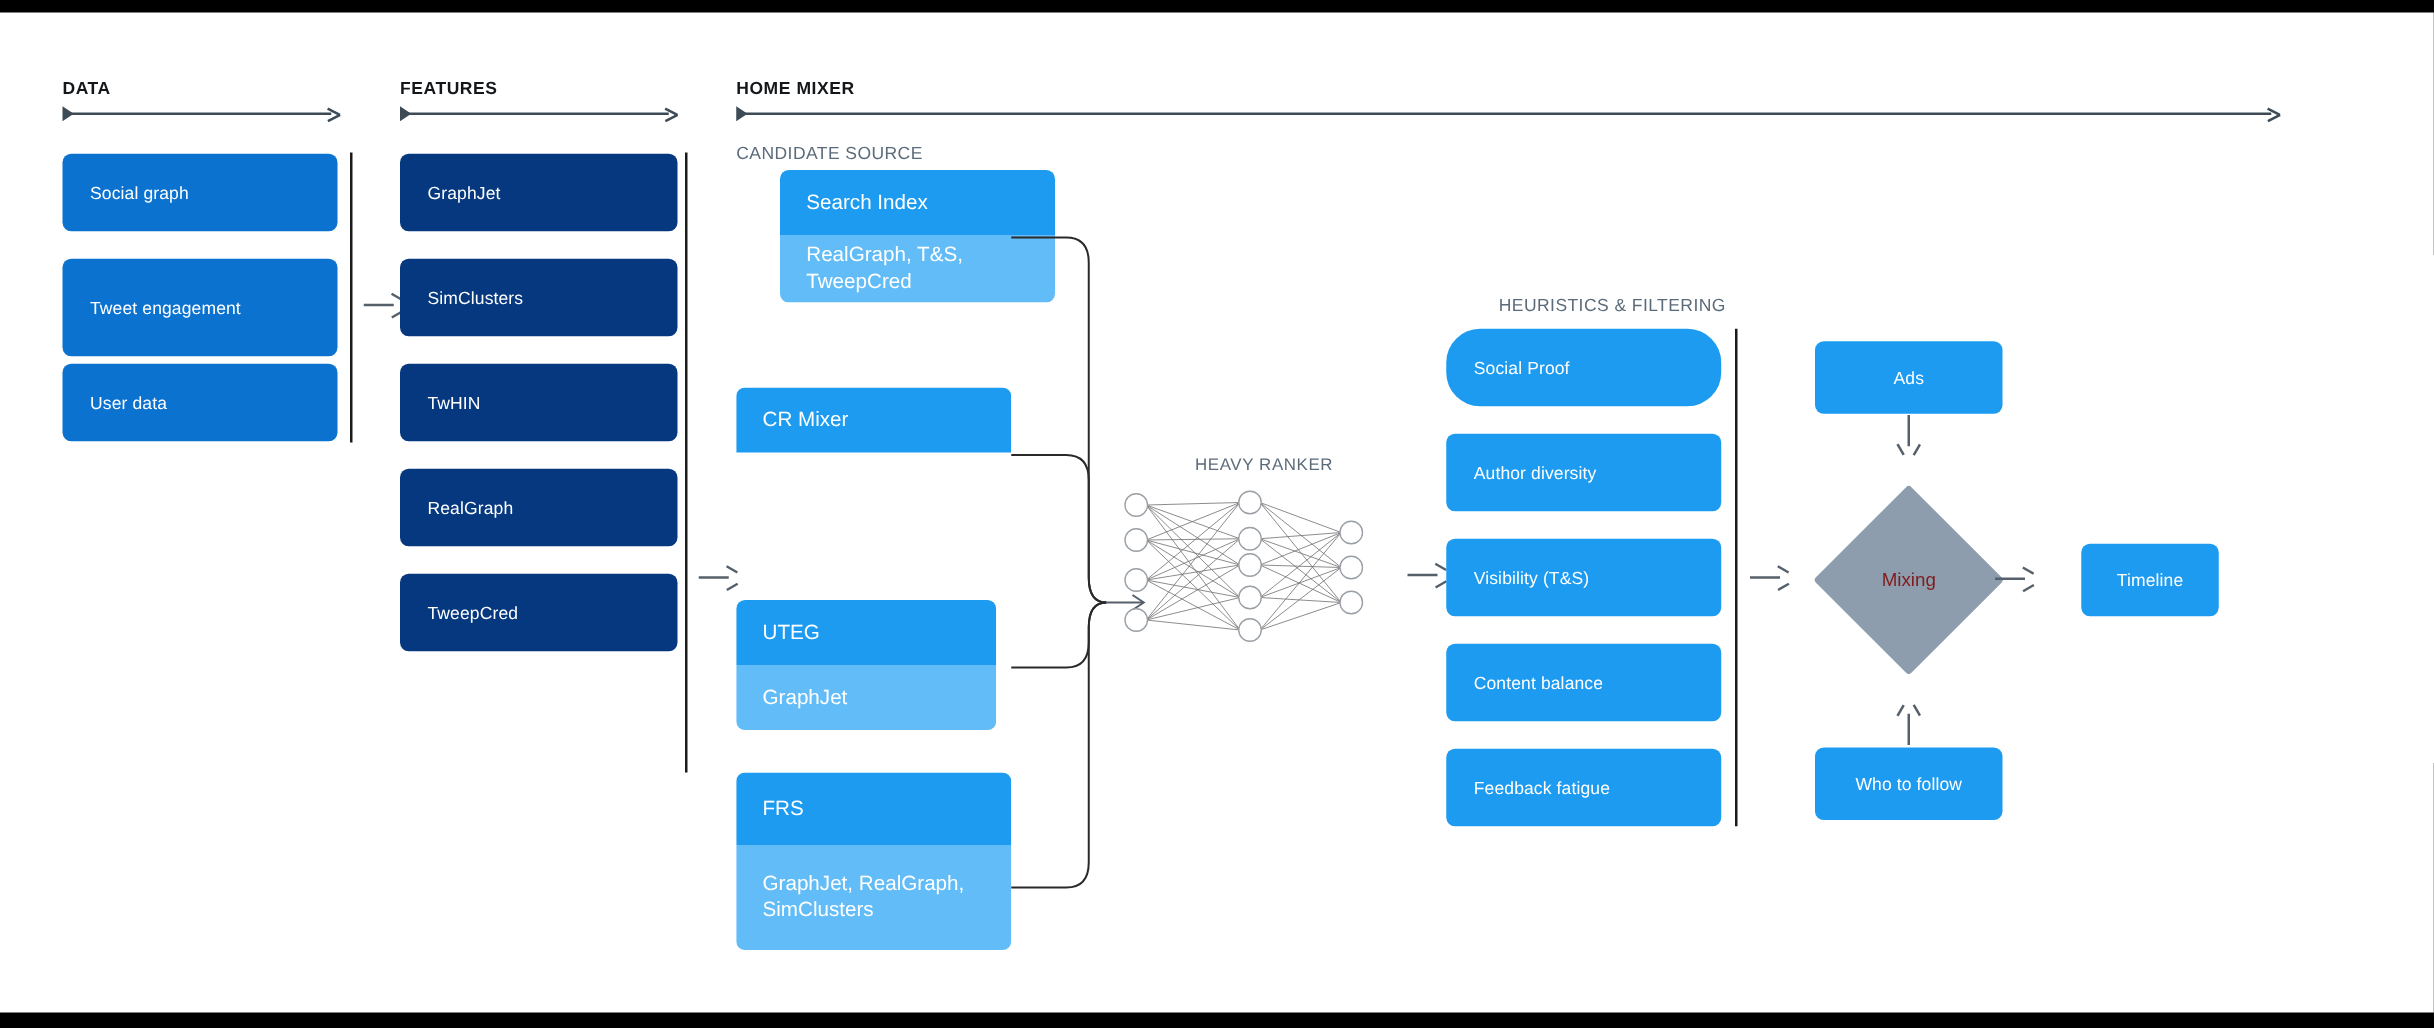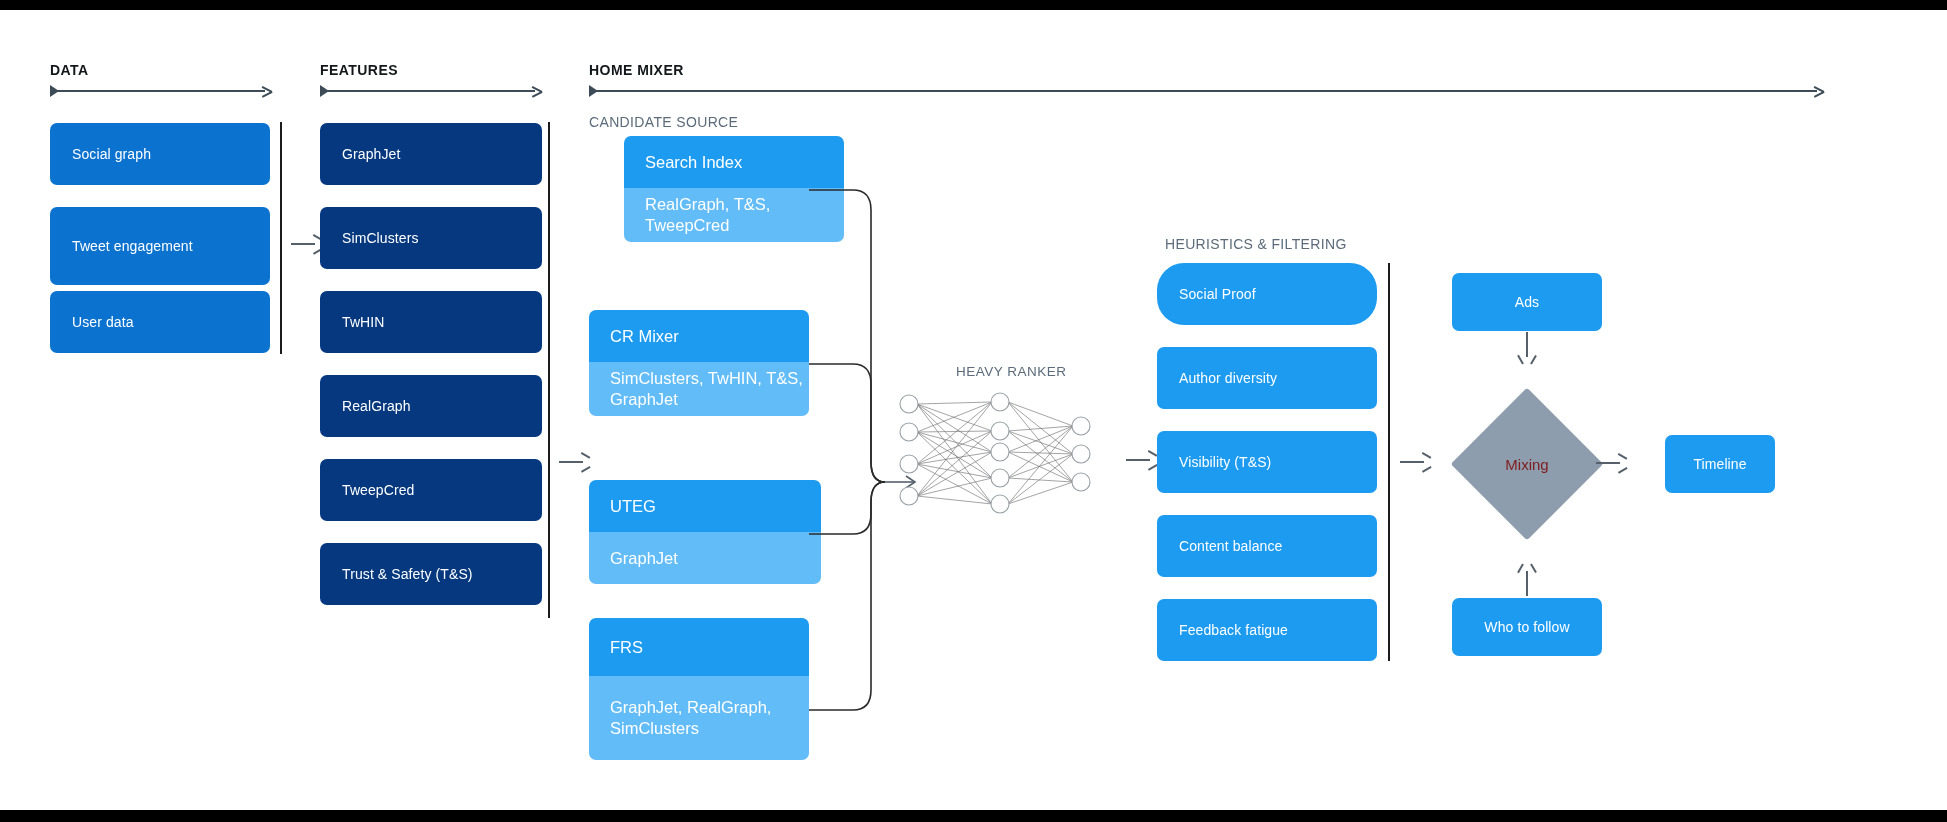--- a/index.html
+++ b/index.html
@@ -153,21 +153,21 @@
   </div>
 
   <div class="sec-title" style="left:589px; top:52px;">HOME MIXER</div>
   <div class="rule" style="left:589px; top:72px; width:1235px;">
     <div class="tri-l"></div>
     <div class="line"></div>
     <div class="arw-r"></div>
   </div>
 
   <div class="sub-title" style="left:589px; top:104px;">CANDIDATE SOURCE</div>
-  <div class="sub-title" style="left:1165px; top:226px;">HEURISTICS &amp; FILTERING</div>
+  <div class="sub-title" style="left:1199px; top:226px;">HEURISTICS &amp; FILTERING</div>
   <div class="nn-title" style="left:956px; top:354px;">HEAVY RANKER</div>
 
   <div class="box data" style="left:50px; top:113px;  width:220px; height:62px;">
     <span>Social graph</span>
   </div>
   <div class="box data" style="left:50px; top:197px; width:220px; height:78px;">
     <span>Tweet engagement</span>
   </div>
   <div class="box data" style="left:50px; top:281px; width:220px; height:62px;">
     <span>User data</span>
@@ -186,42 +186,38 @@
     <span>SimClusters</span>
   </div>
   <div class="box feat" style="left:320px; top:281px; width:222px; height:62px;">
     <span>TwHIN</span>
   </div>
   <div class="box feat" style="left:320px; top:365px; width:222px; height:62px;">
     <span>RealGraph</span>
   </div>
   <div class="box feat" style="left:320px; top:449px; width:222px; height:62px;">
     <span>TweepCred</span>
-  </div>
-  <div class="box feat" style="left:320px; top:533px; width:222px; height:62px;">
-    <span>Trust &amp; Safety (T&amp;S)</span>
   </div>
 
   <div class="vdiv" style="left:548px; top:112px; height:496px;"></div>
   <div class="arrow-r" style="left:559px; top:446px; width:31px;">
     <div class="shaft"></div>
       <div class="head"></div>
   </div>
 
   <div class="cs-card" style="left:589px; top:126px; width:220px; height:106px;margin-left:35px;">
     <div class="cs-head" style="height:52px;">Search Index</div>
     <div class="cs-body" style="height:54px;">RealGraph, T&amp;S, TweepCred</div>
   </div>
 
   <div class="cs-card" style="left:589px; top:300px; width:220px; height:106px;">
     <div class="cs-head" style="height:52px;">CR Mixer</div>
-    <div class="cs-body" style="height:54px;">SimClusters, TwHIN, T&amp;S, GraphJet</div>
-  </div>
-
-  <div class="cs-card" style="left:589px; top:470px; width:232px; height:104px;">
+  </div>
+
+  <div class="cs-card" style="left:589px; top:470px; width:208px; height:104px;">
     <div class="cs-head" style="height:52px;">UTEG</div>
     <div class="cs-body" style="height:52px;">GraphJet</div>
   </div>
 
   <div class="cs-card" style="left:589px; top:608px; width:220px; height:142px;">
     <div class="cs-head" style="height:58px;">FRS</div>
     <div class="cs-body" style="height:84px;">GraphJet, RealGraph, SimClusters</div>
   </div>
 
   <svg style="position:absolute; left:805px; top:120px;" width="120" height="640">

